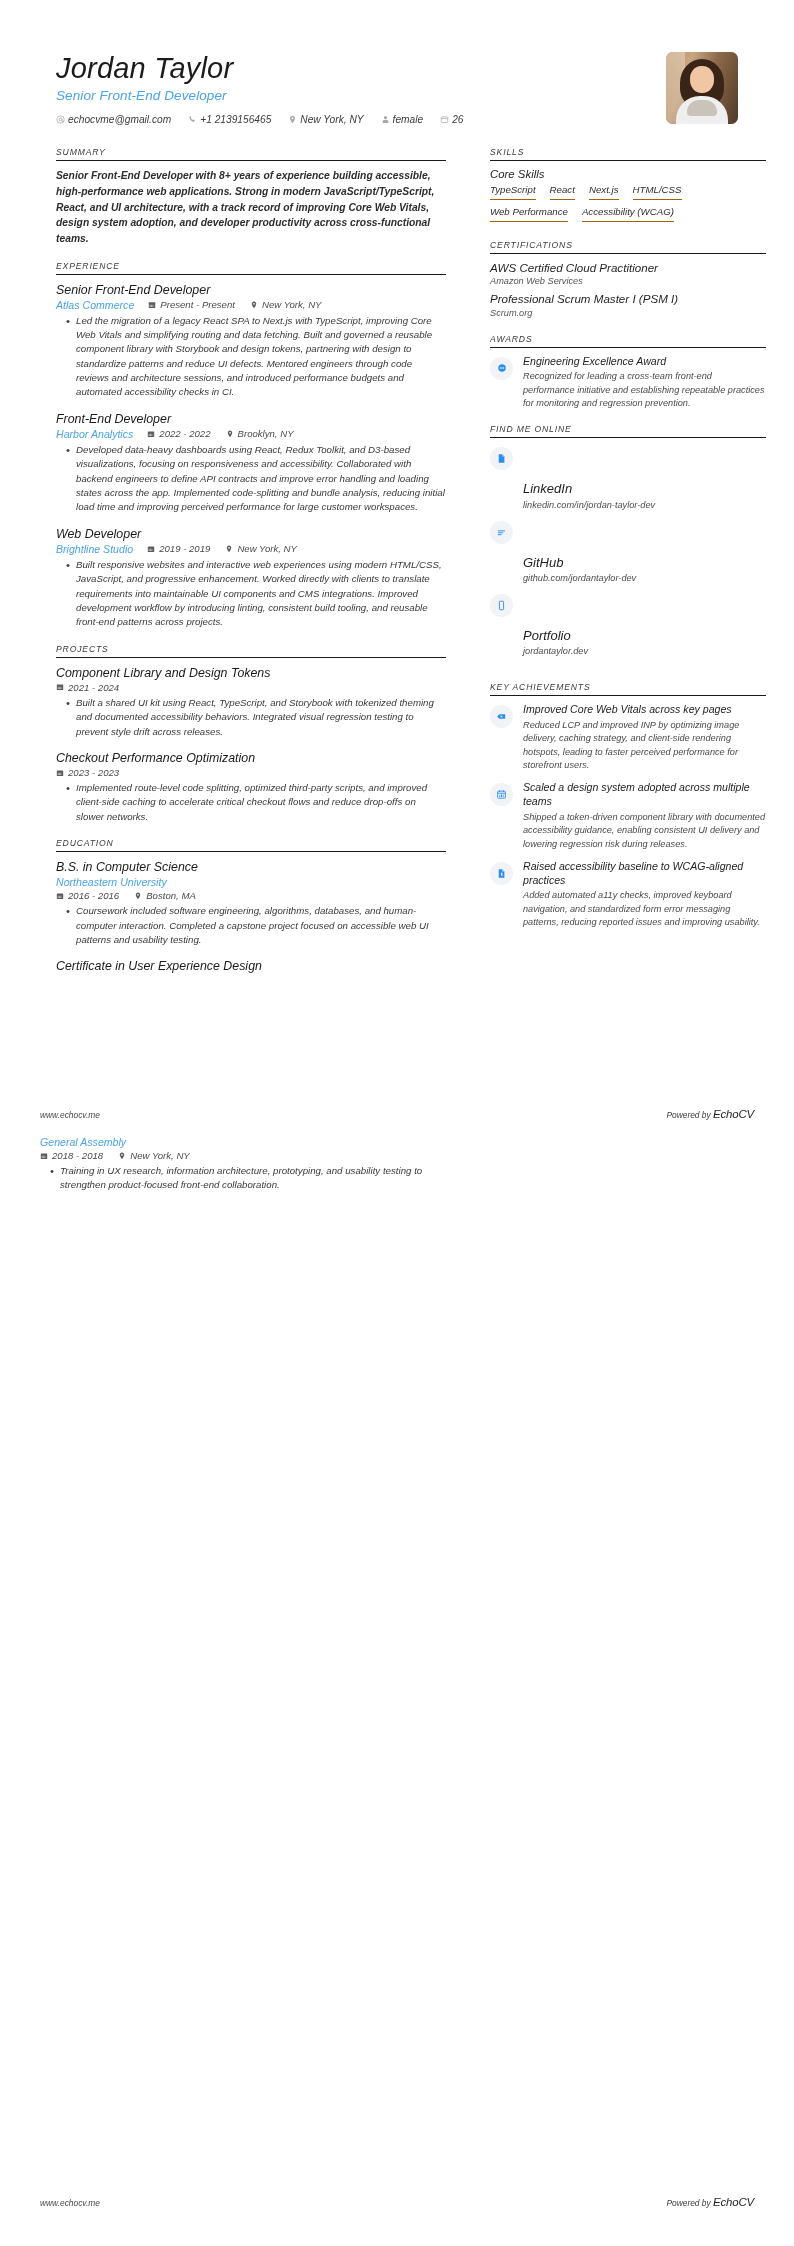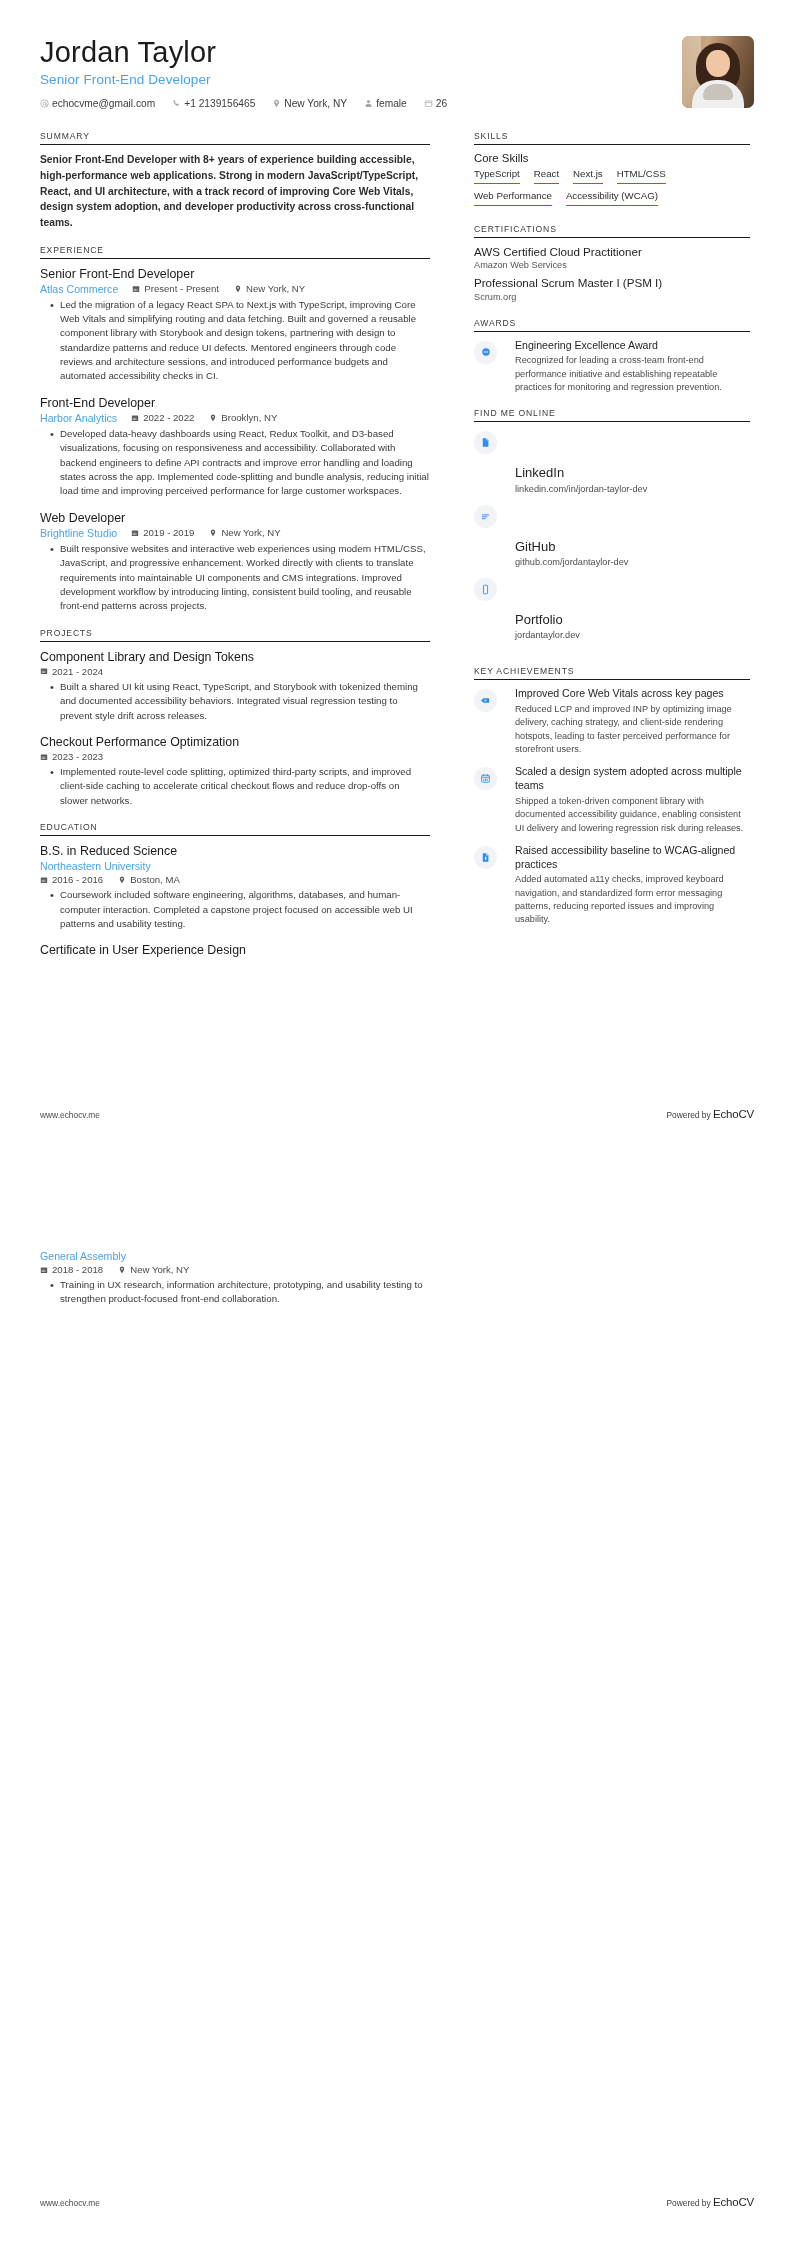--- a/index.html
+++ b/index.html
@@ -10,21 +10,22 @@
     font-family: "Liberation Sans", sans-serif;
     color: #2b2b2b;
     -webkit-font-smoothing: antialiased;
   }
 
   .page {
     position: relative;
     width: 794px;
     min-height: 2246px;
     background: #fff;
-    padding: 0;
+    padding: 16px;
+    font-style: italic;
   }
 
   
   .header {
     display: flex;
     align-items: flex-start;
     justify-content: space-between;
     padding: 34px 40px 0 40px;
   }
   .header-left { flex: 1 1 auto; padding-top: 2px; }
@@ -182,21 +183,21 @@
     padding-bottom: 3px;
     line-height: 1.1;
   }
 
   .cert { margin-bottom: 6px; }
   .cert-name { font-size: 11.6px; color: #1f1f1f; line-height: 1.25; }
   .cert-issuer { font-size: 9.2px; color: #555; margin-top: 1px; }
 
   .icon-item {
     display: flex;
-    gap: 18px;
+    gap: 10px;
     margin-bottom: 9px;
     align-items: flex-start;
   }
   .icon-bubble {
     width: 23px; height: 23px;
     border-radius: 50%;
     background: #f1f3f6;
     flex: 0 0 23px;
     display: flex;
     align-items: center;
@@ -231,21 +232,21 @@
     color: #4a4a4a;
   }
   .footer-brand { font-size: 8.4px; color: #3a3a3a; }
   .footer-brand .bold { font-size: 11.5px; color: #1f1f1f; letter-spacing: -.2px; }
 
   .footer-1 { top: 1108px; }
   .footer-2 { top: 2196px; }
 
   .page2-block {
     position: absolute;
-    top: 1250px;
+    top: 1136px;
     left: 40px;
     width: 390px;
   }
 </style>
 </head>
 <body>
 
 <div class="page">
 
   <div class="header">
@@ -477,21 +478,21 @@
             <li>Implemented route-level code splitting, optimized third-party scripts, and improved client-side caching to accelerate critical checkout flows and reduce drop-offs on slower networks.</li>
           </ul>
         </div>
       </div>
 
       <div class="sec">
         <div class="sec-title">EDUCATION</div>
         <div class="sec-rule"></div>
 
         <div class="entry">
-          <div class="entry-title">B.S. in Reduced Science</div>
+          <div class="entry-title">B.S. in Computer Science</div>
           <div class="entry-org">Northeastern University</div>
           <div class="entry-meta" style="margin-top:2px;">
             <span class="meta-piece">
               <span class="ic">
                 <svg width="8" height="8" viewBox="0 0 16 16" fill="#5c5c5c">
                     <rect x="1.6" y="3" width="12.8" height="11" rx="1"></rect>
                     <rect x="3.4" y="7.6" width="1.6" height="1.6" fill="#fff"></rect>
                     <rect x="6.2" y="7.6" width="1.6" height="1.6" fill="#fff"></rect>
                     <rect x="9" y="7.6" width="1.6" height="1.6" fill="#fff"></rect>
                     <rect x="3.4" y="10.2" width="1.6" height="1.6" fill="#fff"></rect>

